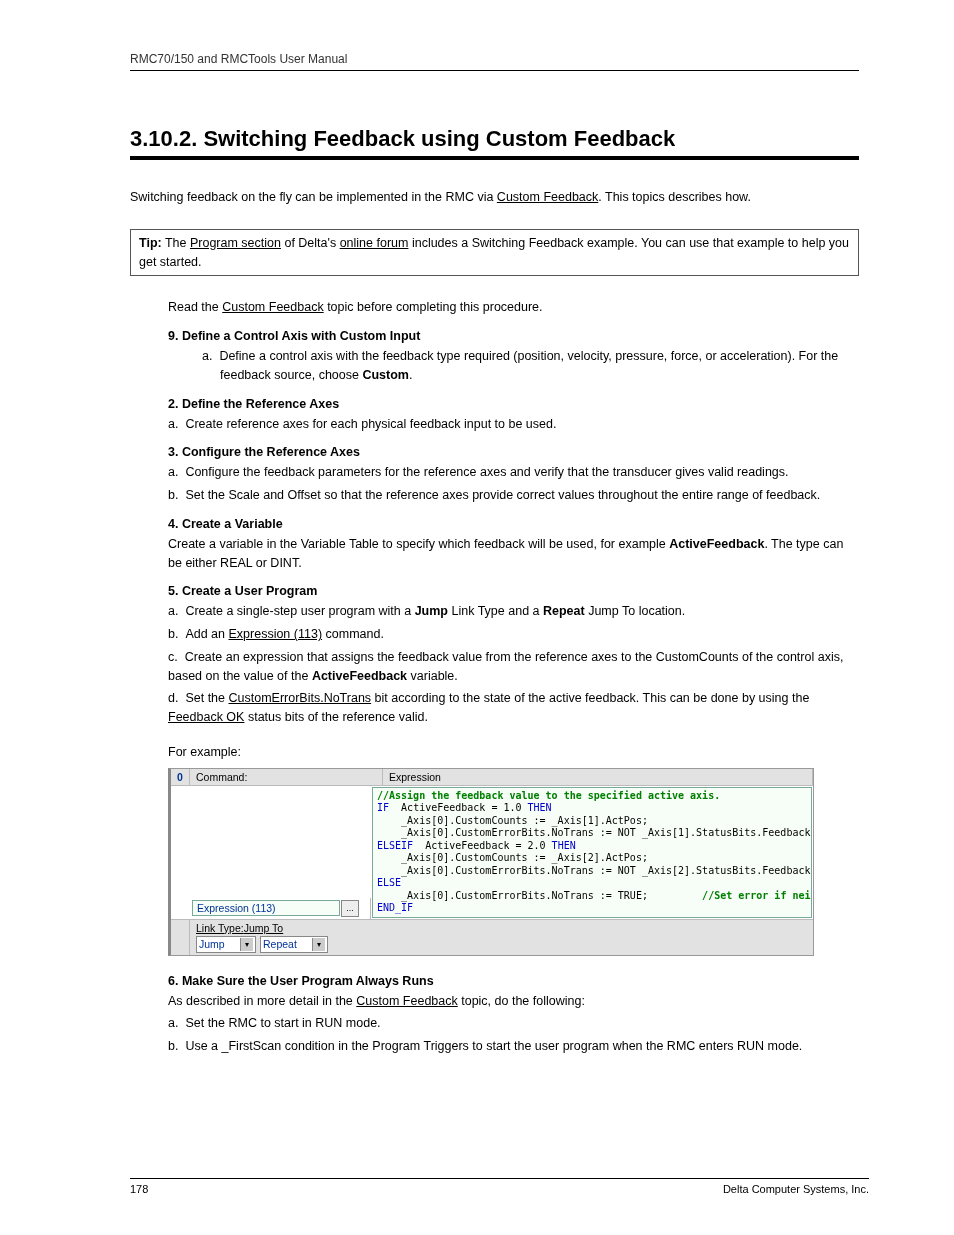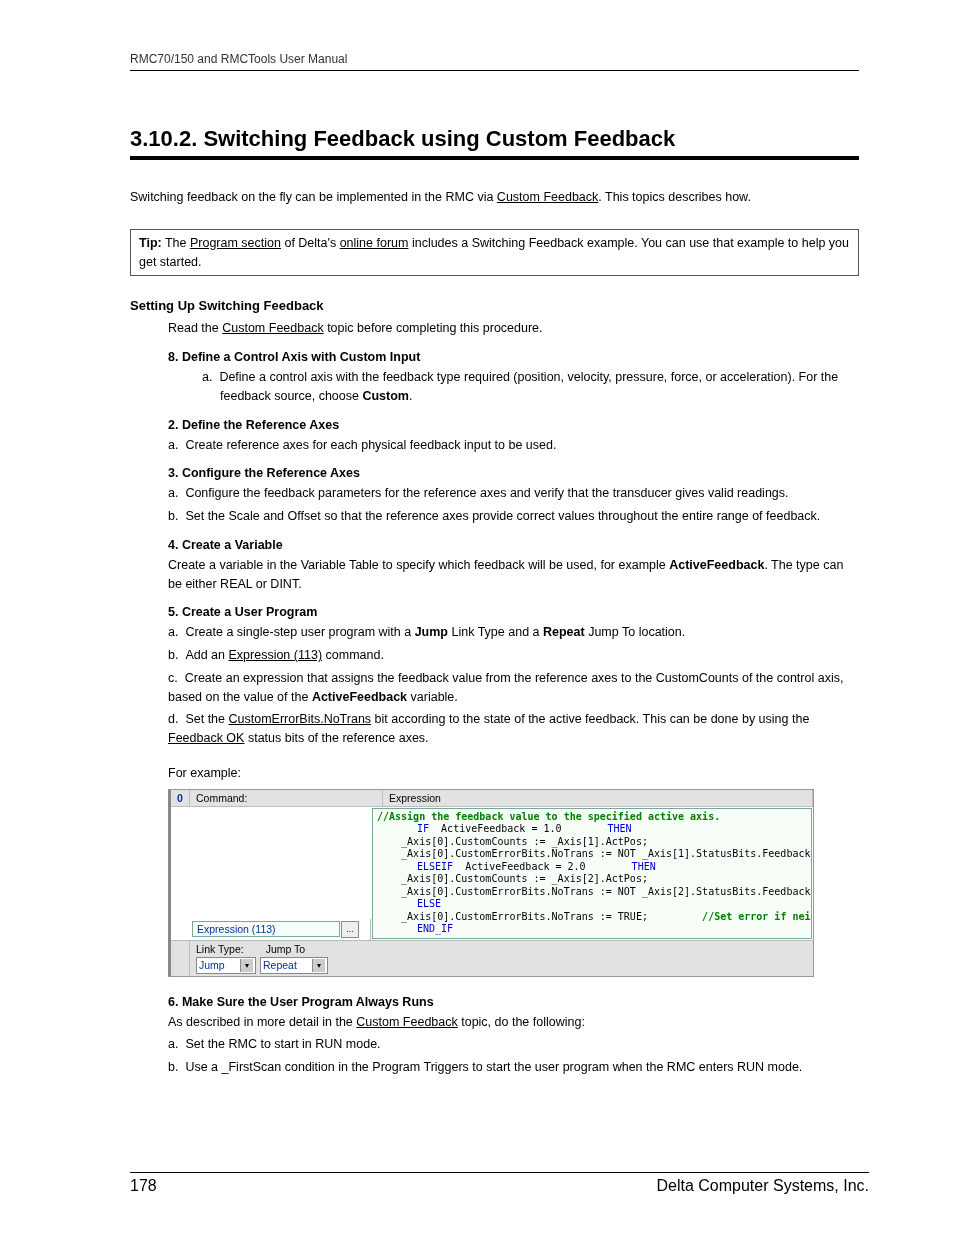--- a/index.html
+++ b/index.html
@@ -159,36 +159,36 @@
     background: #f7fdf7;
     border: 1px solid #7a9;
     margin: 1px;
     font-family: "Lucida Console", monospace;
     font-size: 10px;
     line-height: 1.25;
     white-space: pre;
     overflow: hidden;
   }
   .cgreen { color: #008000; font-weight: bold; }
-  .cblue { color: #0000cc; margin-left: 40px; }
+  .cblue { color: #0000cc; }
 
   .link-row {
     display: flex;
     border-top: 1px solid #bbb;
     background: #e2e2e2;
   }
   .link-row .gutter {
     width: 18px;
     border-right: 1px solid #bbb;
   }
   .link-cell {
     padding: 2px 6px;
     font-size: 10.5px;
   }
-  .link-labels { display: flex; gap: 22px; margin-bottom: 2px;}
+  .link-labels { display: flex; margin-bottom: 2px; text-decoration: underline;}
   .combo {
     border: 1px solid #888;
     background: #fff;
     color: #003399;
     padding: 0 2px;
     display: inline-flex;
     align-items: center;
     width: 54px;
     height: 15px;
     justify-content: space-between;
@@ -208,47 +208,46 @@
 
   .footer {
     position: absolute;
     bottom: 40px;
     left: 130px;
     right: 85px;
     border-top: 1px solid #000;
     padding-top: 4px;
     display: flex;
     justify-content: space-between;
-    font-size: 16px;
+    font-size: 11px;
   }
 </style>
 </head>
 <body>
 
 <div class="page">
   <div class="header-line">RMC70/150 and RMCTools User Manual</div>
 
   <h1>3.10.2. Switching Feedback using Custom Feedback</h1>
   <div class="h1-rule"></div>
 
   <div class="body-text">
     <span>Switching feedback on the fly can be implemented in the RMC via </span><span class="underline">Custom Feedback</span><span>. This topics describes how.</span>
   </div>
 
   <div class="tip-box">
     <span class="bold">Tip:</span><span> The </span><span class="underline">Program section</span><span> of Delta's </span><span class="underline">online forum</span><span> includes a Switching Feedback example. You can use that example to help you get started.</span>
   </div>
 
-  <div class="section-head">Setting Up Switching Feedback</div>
 
   <div class="body-text ind-read">
     <span>Read the </span><span class="underline">Custom Feedback</span><span> topic before completing this procedure.</span>
   </div>
 
-  <div class="step-head ind1">8. Define a Control Axis with Custom Input</div>
+  <div class="step-head ind1">9. Define a Control Axis with Custom Input</div>
   <div class="sub-li-deep">
     <span>a.</span>&nbsp;&nbsp;<span>Define a control axis with the feedback type required (position, velocity, pressure, force, or acceleration). For the feedback source, choose </span><span class="bold">Custom</span><span>.</span>
   </div>
 
   <div class="step-head ind1">2. Define the Reference Axes</div>
   <div class="sub-li">
     <span>a.</span>&nbsp;&nbsp;<span>Create reference axes for each physical feedback input to be used.</span>
   </div>
 
   <div class="step-head ind1">3. Configure the Reference Axes</div>
@@ -268,21 +267,21 @@
   <div class="para-ind">
     <span>a.</span>&nbsp;&nbsp;<span>Create a single-step user program with a </span><span class="bold">Jump</span><span> Link Type and a </span><span class="bold">Repeat</span><span> Jump To location.</span>
   </div>
   <div class="para-ind">
     <span>b.</span>&nbsp;&nbsp;<span>Add an </span><span class="underline">Expression (113)</span><span> command.</span>
   </div>
   <div class="para-ind">
     <span>c.</span>&nbsp;&nbsp;<span>Create an expression that assigns the feedback value from the reference axes to the CustomCounts of the control axis, based on the value of the </span><span class="bold">ActiveFeedback</span><span> variable.</span>
   </div>
   <div class="para-ind">
-    <span>d.</span>&nbsp;&nbsp;<span>Set the </span><span class="underline">CustomErrorBits.NoTrans</span><span> bit according to the state of the active feedback. This can be done by using the </span><span class="underline">Feedback OK</span><span> status bits of the reference axes.</span>
+    <span>d.</span>&nbsp;&nbsp;<span>Set the </span><span class="underline">CustomErrorBits.NoTrans</span><span> bit according to the state of the active feedback. This can be done by using the </span><span class="underline">Feedback OK</span><span> status bits of the reference valid.</span>
   </div>
 
   <div class="para-ind" style="margin-top:16px;">For example:</div>
 
   <div class="code-panel">
     <div class="code-top">
       <div class="rownum">0</div>
       <div class="lbl cmd-col">Command:</div>
       <div class="lbl expr-col">Expression</div>
     </div>

